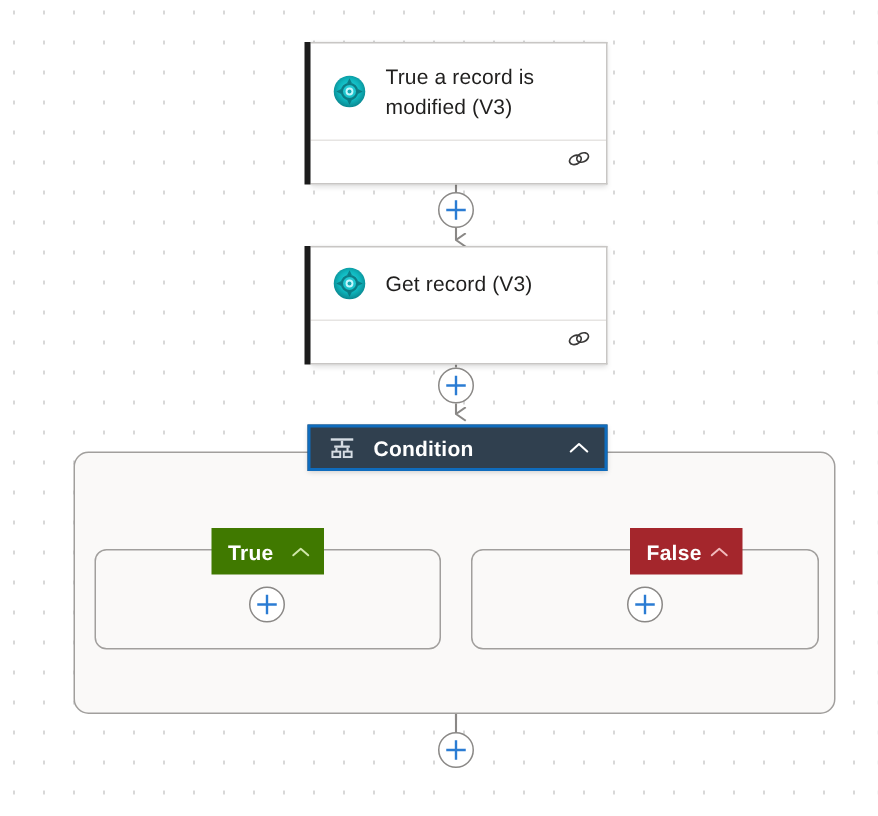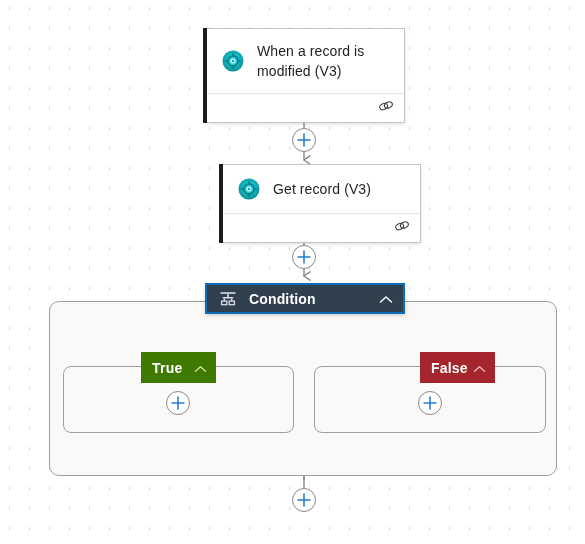--- a/index.html
+++ b/index.html
@@ -245,33 +245,33 @@
           <circle cx="12" cy="12" r="10.5" fill="url(#dvg1)"></circle>
           <path d="M12 3.2 L13.6 6.4 L10.4 6.4 Z" fill="#0a6b74" opacity="0.75"></path>
           <path d="M12 20.8 L10.4 17.6 L13.6 17.6 Z" fill="#0a6b74" opacity="0.75"></path>
           <path d="M3.2 12 L6.4 10.4 L6.4 13.6 Z" fill="#0a6b74" opacity="0.75"></path>
           <path d="M20.8 12 L17.6 13.6 L17.6 10.4 Z" fill="#0a6b74" opacity="0.75"></path>
           <circle cx="12" cy="12" r="5.1" fill="none" stroke="#0a6b74" stroke-width="1.5" opacity="0.8"></circle>
           <circle cx="12" cy="12" r="2.6" fill="#d8fbff" opacity="0.9"></circle>
           <circle cx="12" cy="12" r="1.3" fill="#14a9b4"></circle>
         </svg>
       </span>
-      <span class="card-title">When a record is modified (V3)</span>
+      <span class="card-title">True a record is modified (V3)</span>
     </div>
     <div class="card-foot">
       <span class="link-icon">
         <svg width="16" height="14" viewBox="0 0 16 14" xmlns="http://www.w3.org/2000/svg">
           <ellipse cx="5.6" cy="7.6" rx="4.1" ry="2.9" fill="none" stroke="#3b3a39" stroke-width="1.1" transform="rotate(-24 5.6 7.6)"></ellipse>
           <ellipse cx="10.4" cy="6.0" rx="4.1" ry="2.9" fill="none" stroke="#3b3a39" stroke-width="1.1" transform="rotate(-24 10.4 6.0)"></ellipse>
         </svg>
       </span>
     </div>
   </div>
 
-  <div class="action-card" id="card-get-record" style="left:223px; top:164px;">
+  <div class="action-card" id="card-get-record" style="left:207px; top:164px;">
     <div class="card-accent"></div>
     <div class="card-head">
       <span class="card-icon">
         <svg width="24" height="24" viewBox="0 0 24 24" xmlns="http://www.w3.org/2000/svg">
           <defs>
             <radialGradient id="dvg2" cx="50%" cy="45%" r="60%">
               <stop offset="0%" stop-color="#2fd6e0"></stop>
               <stop offset="55%" stop-color="#0fb8bf"></stop>
               <stop offset="100%" stop-color="#0a7d86"></stop>
             </radialGradient>

